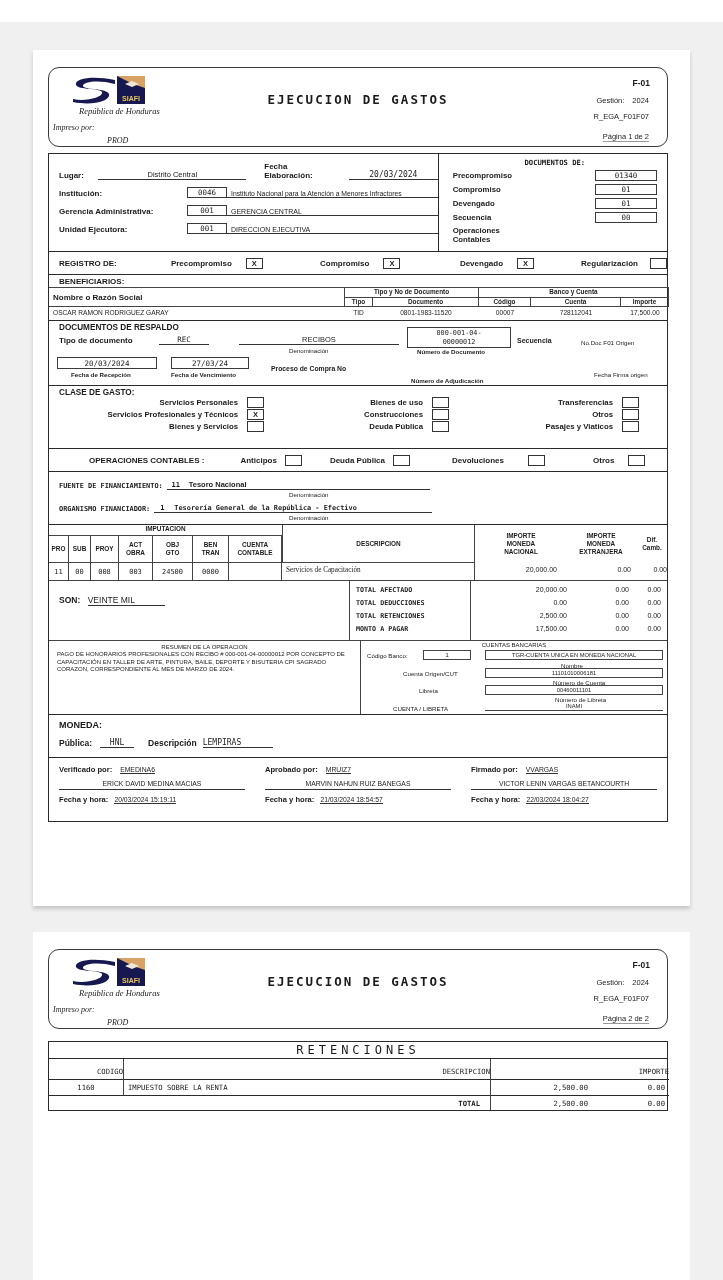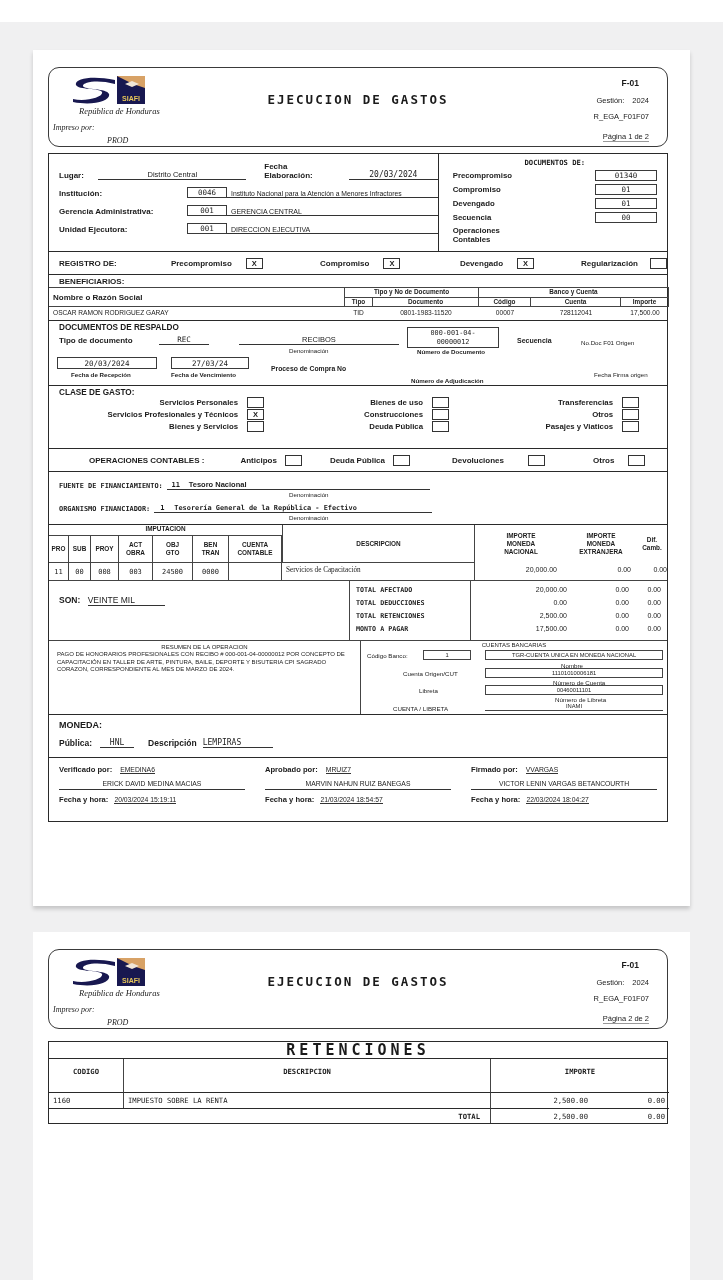--- a/index.html
+++ b/index.html
@@ -10,21 +10,21 @@
 #sheet1 { top:50px; height:856px; box-shadow:0 3px 4px rgba(0,0,0,.18); }
 #sheet2 { top:932px; height:348px; }
 
 
 .hdrbox { position:relative; margin:17px 22px 0 15px; width:620px; height:80px; border:1.3px solid #3a3a3a; border-radius:11px; background:#fff; }
 .logo { position:absolute; left:22px; top:7px; }
 .country { position:absolute; left:14px; top:38px; font-family:"Liberation Serif",serif; font-style:italic; font-size:8.5px;margin-left:16px; }
 .impresopor { position:absolute; left:4px; top:55px; font-family:"Liberation Serif",serif; font-style:italic; font-size:8px; }
 .prod { position:absolute; left:58px; top:68px; font-family:"Liberation Serif",serif; font-style:italic; font-size:8px; }
 .doctitle { position:absolute; left:0; right:0; top:24px; text-align:center; font-family:"DejaVu Sans Mono",monospace; font-weight:bold; font-size:12.5px; letter-spacing:2px; }
-.fcode { position:absolute; right:28px; top:10px; font-size:8.5px; font-weight:bold; }
+.fcode { position:absolute; right:17px; top:10px; font-size:8.5px; font-weight:bold; }
 .gestion { position:absolute; right:18px; top:28px; font-size:7.5px; }
 .gestion b { margin-right:8px; font-weight:normal; }
 .rcode { position:absolute; right:18px; top:44px; font-size:7.5px; }
 .pagelabel { position:absolute; right:18px; bottom:4px; font-size:7.5px; border-bottom:0.5px solid #999; }
 
 
 .mainbox { margin:6px 22px 0 15px; width:620px; border:1.6px solid #2a2a2a; background:#fff; }
 .sec { position:relative; width:100%; }
 .bt { border-top:1.4px solid #2a2a2a; }
 .bl { font-weight:bold; font-size:8px; }
@@ -107,23 +107,23 @@
 #sec-firmas { height:64px; display:flex; border-top:1.4px solid #2a2a2a; padding-top:7px; }
 .firma { width:206px; padding:0 10px; }
 .f-r1 { display:flex; align-items:flex-end; gap:8px; }
 .f-rol { font-weight:bold; font-size:7.6px; white-space:nowrap; }
 .f-user { font-size:6.8px; border-bottom:0.8px solid #333; }
 .f-name { text-align:center; font-size:6.8px; border-bottom:0.9px solid #333; margin-top:6px; padding-bottom:2px; }
 .f-r3 { display:flex; gap:6px; margin-top:5px; align-items:flex-end; }
 
 
 .retbox { margin:12px 22px 0 15px; width:620px; border:1.2px solid #2a2a2a; }
-.ret-title { height:17px; text-align:center; font-family:"DejaVu Sans Mono",monospace; font-weight:bold; font-size:15px; letter-spacing:4px; line-height:17px; border-bottom:1.2px solid #2a2a2a; }
+.ret-title { height:17px; text-align:center; font-family:"DejaVu Sans Mono",monospace; font-weight:normal; font-size:12px; letter-spacing:4px; line-height:17px; border-bottom:1.2px solid #2a2a2a; }
 .ret-grid { display:grid; grid-template-columns:75px 367px 123px 55px; font-family:"DejaVu Sans Mono",monospace; font-size:7.2px; }
-.ret-grid .rh { font-weight:bold; text-align:center; padding:8px 0 16px 0; border-bottom:1.4px solid #2a2a2a; }
+.ret-grid .rh { font-weight:normal; text-align:right; padding:8px 0 3px 0; border-bottom:1.4px solid #2a2a2a; }
 .ret-grid .rd { padding:3px 4px 3px 4px; height:15px; }
 .rb { border-right:0.9px solid #444; }
 .ret-total { border-top:1.1px solid #2a2a2a; }
 </style>
 </head>
 <body>
 
 <div class="backdrop"></div>
 
 <div class="sheet" id="sheet1">
@@ -236,21 +236,21 @@
         <div class="dc" style="text-align:center">17,500.00</div>
       </div>
     </div>
 
     <div class="sec bt" id="sec-respaldo">
       <div class="bl" style="position:absolute;left:10px;top:2px;font-size:8.2px">DOCUMENTOS DE RESPALDO</div>
       <span class="bl" style="position:absolute;left:10px;top:15px">Tipo de documento</span>
       <span class="ul mono" style="position:absolute;left:110px;top:14px;width:50px;text-align:center;font-size:7.5px">REC</span>
       <span class="ul" style="position:absolute;left:190px;top:14px;width:160px;text-align:center;font-size:7.5px">RECIBOS</span>
       <span class="sl" style="position:absolute;left:240px;top:26px">Denominación</span>
-      <span class="box mono pre" style="position:absolute;left:358px;top:6px;width:92px;font-size:6.8px;line-height:8.5px;padding:1px 0">000-001-04-
+      <span class="box mono pre" style="position:absolute;left:358px;top:6px;width:104px;font-size:6.8px;line-height:8.5px;padding:1px 0">000-001-04-
 00000012</span>
       <span class="sl" style="position:absolute;left:368px;top:27px;font-weight:bold">Número de Documento</span>
       <span class="bl" style="position:absolute;left:468px;top:16px;font-size:7px">Secuencia</span>
       <span class="sl" style="position:absolute;left:532px;top:18px">No.Doc F01 Origen</span>
       <span class="box mono" style="position:absolute;left:8px;top:36px;width:100px;height:12px;line-height:11px">20/03/2024</span>
       <span class="sl" style="position:absolute;left:22px;top:50px;font-weight:bold">Fecha de Recepción</span>
       <span class="box mono" style="position:absolute;left:122px;top:36px;width:78px;height:12px;line-height:11px">27/03/24</span>
       <span class="sl" style="position:absolute;left:122px;top:50px;font-weight:bold">Fecha de Vencimiento</span>
       <span class="sl" style="position:absolute;left:222px;top:44px;font-weight:bold;font-size:6.8px">Proceso de Compra  No</span>
       <span class="sl" style="position:absolute;left:362px;top:56px;font-weight:bold">Número de Adjudicación</span>
@@ -492,21 +492,21 @@
     <div class="rcode">R_EGA_F01F07</div>
     <div class="pagelabel">Página 2 de 2</div>
   </div>
 
   <div class="retbox">
     <div class="ret-title">RETENCIONES</div>
     <div class="ret-grid">
       <div class="rh rb">CODIGO</div>
       <div class="rh rb">DESCRIPCION</div>
       <div class="rh" style="grid-column:3/5">IMPORTE</div>
-      <div class="rd rb" style="">1160</div>
+      <div class="rd rb" style="text-align:center">1160</div>
       <div class="rd rb">IMPUESTO SOBRE LA RENTA</div>
       <div class="rd" style="text-align:right;padding-right:26px">2,500.00</div>
       <div class="rd" style="text-align:right">0.00</div>
       <div class="rd ret-total"></div>
       <div class="rd rb ret-total" style="text-align:right;font-weight:bold;padding-right:10px">TOTAL</div>
       <div class="rd ret-total" style="text-align:right;padding-right:26px">2,500.00</div>
       <div class="rd ret-total" style="text-align:right">0.00</div>
     </div>
   </div>
 

